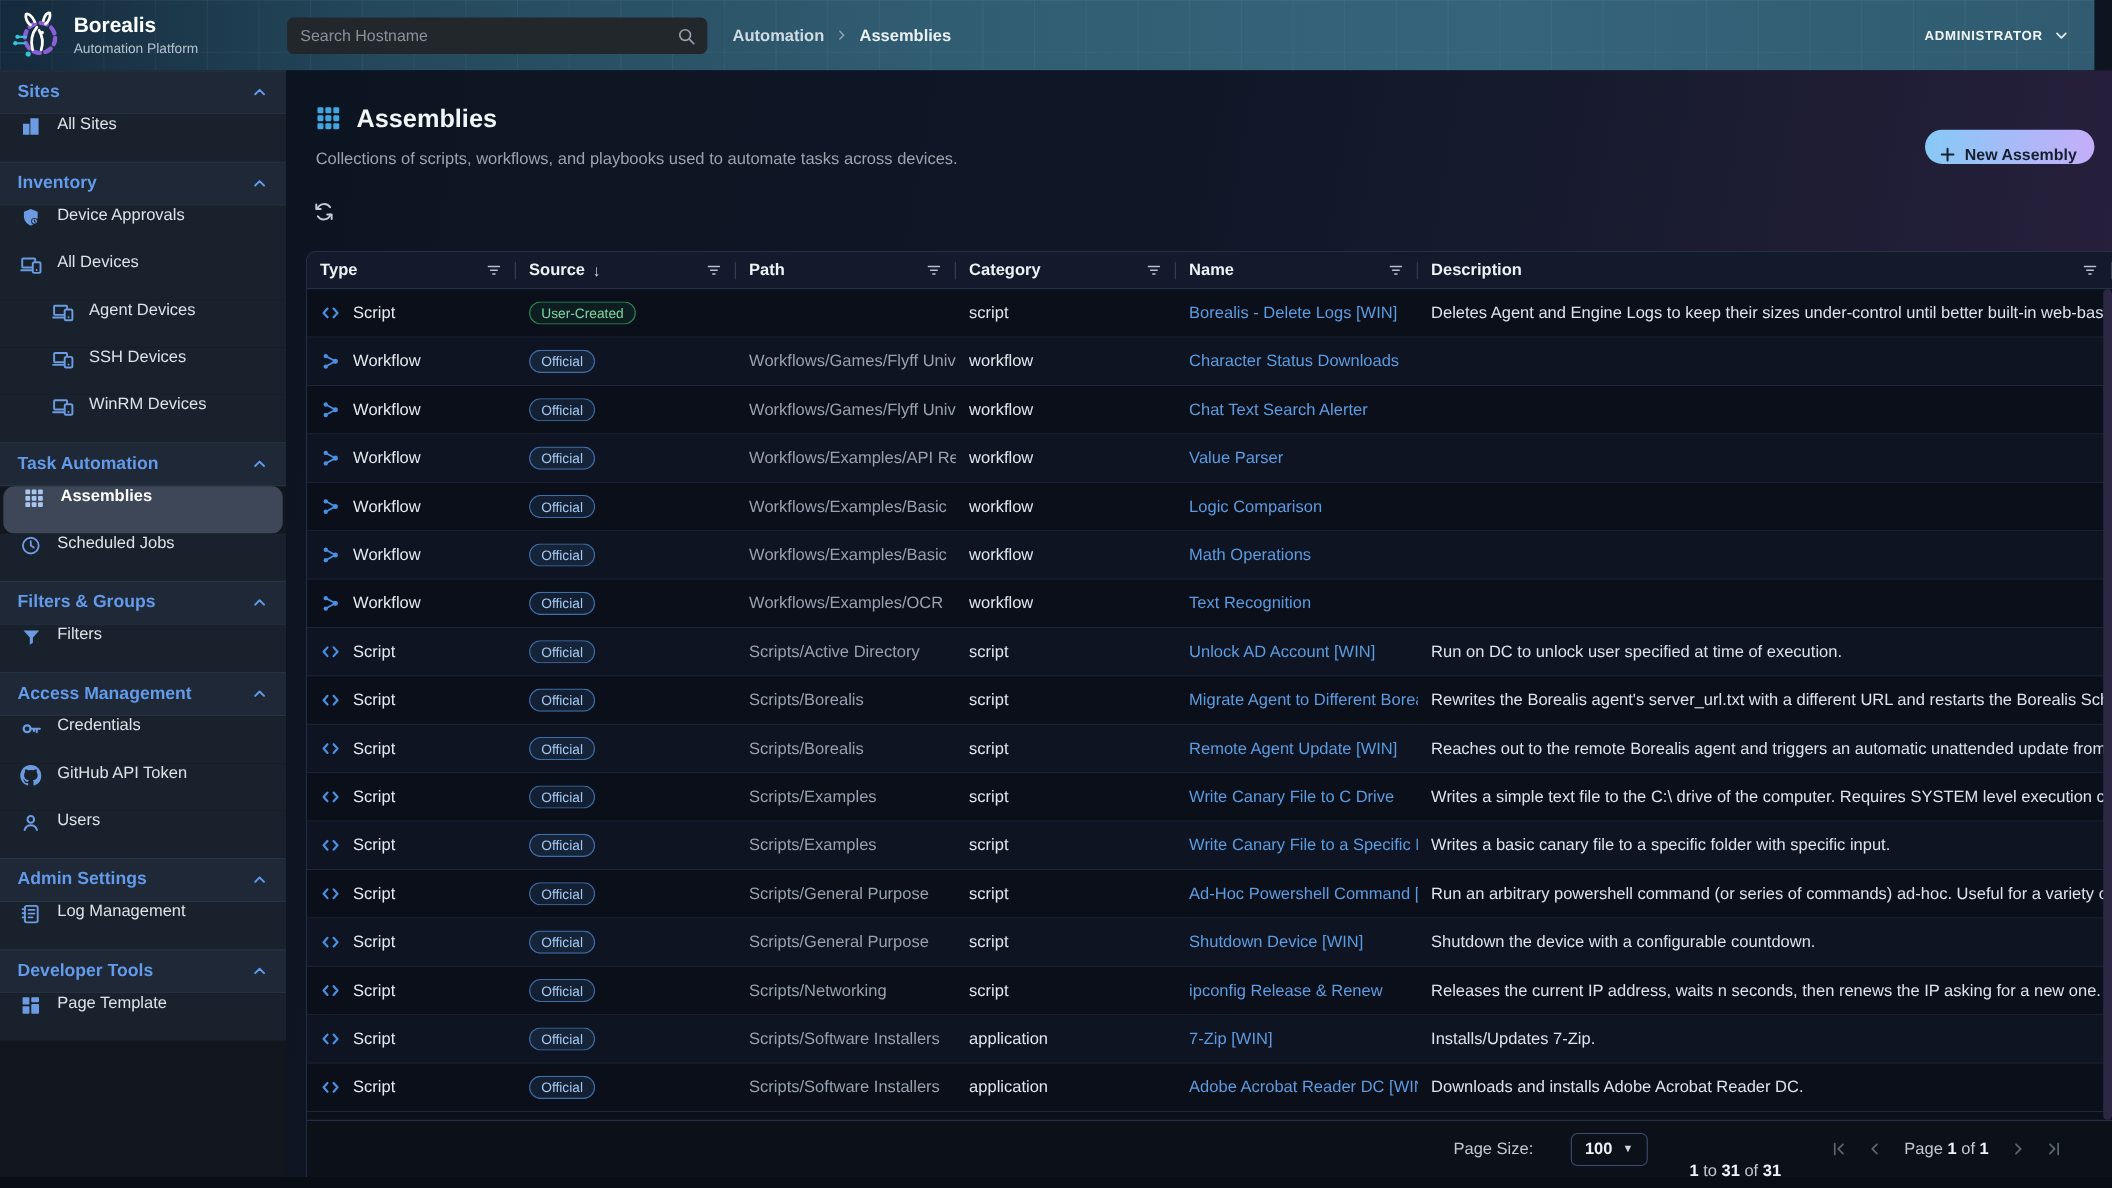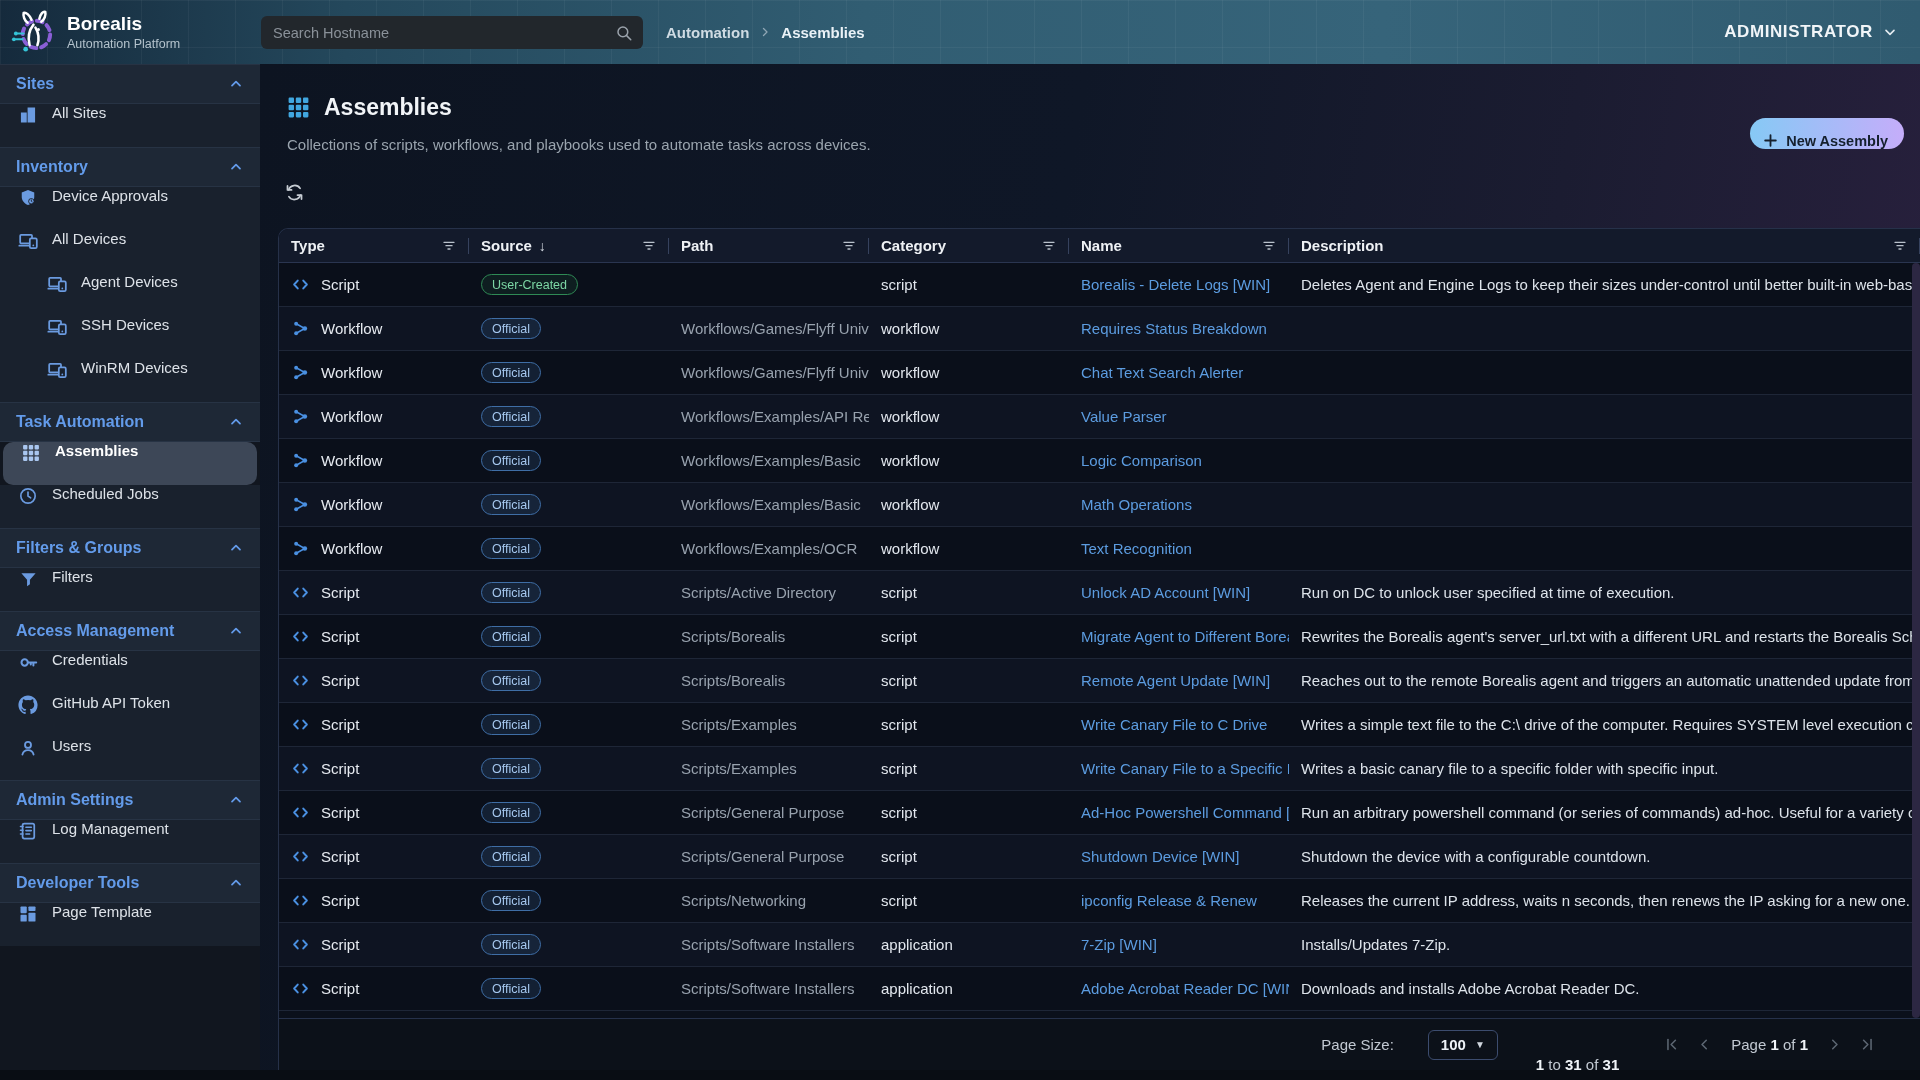--- a/index.html
+++ b/index.html
@@ -1,41 +1,41 @@
 <!DOCTYPE html>
 <html><head>
 <meta charset="utf-8">
 <style>
   * { box-sizing: border-box; margin: 0; padding: 0; }
   html,body { width:1920px; height:1080px; overflow:hidden; background:#0e1420;
     font-family:"Liberation Sans", sans-serif; }
 
   
-  .topbar { position:absolute; top:0; left:0; right:0; height:64px;
+  .topbar { position:absolute; top:0; left:0; right:16px; height:64px;
     background:linear-gradient(90deg,#152a3c 0%,#24485c 18%,#315d72 45%,#36647a 72%,#305b70 100%); }
   .topbar::before { content:""; position:absolute; inset:0; pointer-events:none;
     background-image:linear-gradient(rgba(255,255,255,.045) 1px, transparent 1px),
       linear-gradient(90deg, rgba(255,255,255,.045) 1px, transparent 1px);
     background-size:47px 47px; }
   .brand { position:absolute; left:10px; top:8px; display:flex; align-items:center; gap:10px; cursor:pointer; }
   .brand-title { font-size:19px; font-weight:bold; color:#ffffff; }
   .brand-sub { font-size:12.5px; color:#b3c2cc; margin-top:2px; }
   .search { position:absolute; left:261px; top:16px; width:382px; height:33px;
     background:#22272c; border-radius:6px; display:flex; align-items:center; z-index:2; }
   .search input { flex:1; background:transparent; border:none; outline:none;
     color:#dfe4e8; font-size:14.5px; padding:0 12px; font-family:inherit; }
   .search input::placeholder { color:#8a9199; }
   .search .s-icon { margin-right:10px; color:#9aa2ab; display:flex; cursor:pointer; }
   .breadcrumb { position:absolute; left:666px; top:0; height:64px; display:flex;
     align-items:center; gap:10px; font-size:15px; font-weight:bold; z-index:2; }
   .crumb { color:#cfdbe3; cursor:pointer; }
   .crumb-cur { color:#eaf2f7; cursor:pointer; }
   .crumb-sep { color:#8fa6b4; display:flex; }
   .admin { position:absolute; right:22px; top:0; height:64px; display:flex; align-items:center;
-    gap:9px; color:#f1f5f8; font-weight:bold; font-size:17px; letter-spacing:.6px; cursor:pointer; z-index:2; }
+    gap:9px; color:#f1f5f8; font-weight:bold; font-size:12px; letter-spacing:.6px; cursor:pointer; z-index:2; }
   .admin .icon { display:flex; color:#e4ebf0; }
 
   
   .sidebar { position:absolute; top:64px; left:0; width:260px; bottom:0; background:#11161f; }
   .section-header { height:40px; display:flex; align-items:center; justify-content:space-between;
     padding:0 16px; color:#639bea; font-weight:bold; font-size:16px; background:#1e2836;
     border-top:1px solid #273344; border-bottom:1px solid #273344; cursor:pointer; }
   .section-header .icon { display:flex; }
   .side-item { height:43px; display:flex; align-items:flex-start; gap:13px; padding-left:17px;
     color:#dde2e8; font-size:15px; background:#19212d; cursor:pointer; }
@@ -493,21 +493,21 @@
                   <circle cx="6.5" cy="6" r="2.5" fill="currentColor"></circle>
                   <circle cx="6.5" cy="18" r="2.5" fill="currentColor"></circle>
                   <circle cx="17.5" cy="12" r="2.9" fill="currentColor"></circle>
                 </svg>
               </span>
               <span>Workflow</span>
             </div>
             <div class="td c-source"><span class="badge badge-official">Official</span></div>
             <div class="td td-path c-path">Workflows/Games/Flyff Univer</div>
             <div class="td td-cat c-cat">workflow</div>
-            <div class="td td-name c-name"><a>Requires Status Breakdown</a></div>
+            <div class="td td-name c-name"><a>Character Status Downloads</a></div>
             <div class="td td-desc c-desc"></div>
           </div>
           <div class="tr">
             <div class="td td-type c-type">
               <span class="icon">
                 <svg width="19" height="19" viewBox="0 0 24 24">
                   <path d="M6.5 6L17.5 12L6.5 18" fill="none" stroke="currentColor" stroke-width="2"></path>
                   <circle cx="6.5" cy="6" r="2.5" fill="currentColor"></circle>
                   <circle cx="6.5" cy="18" r="2.5" fill="currentColor"></circle>
                   <circle cx="17.5" cy="12" r="2.9" fill="currentColor"></circle>

